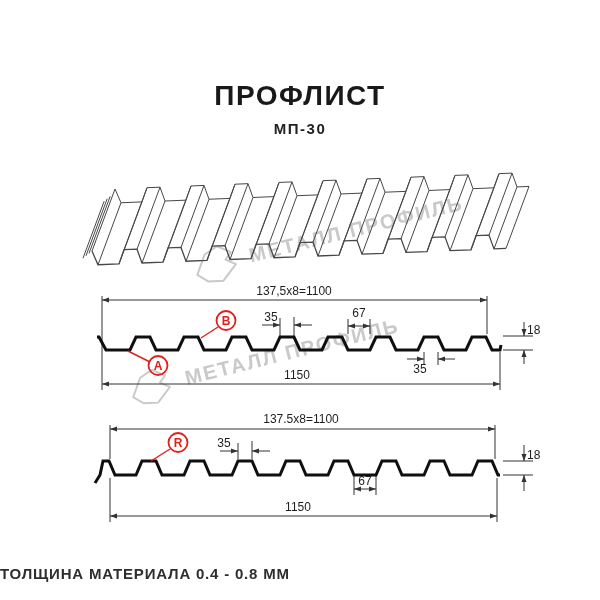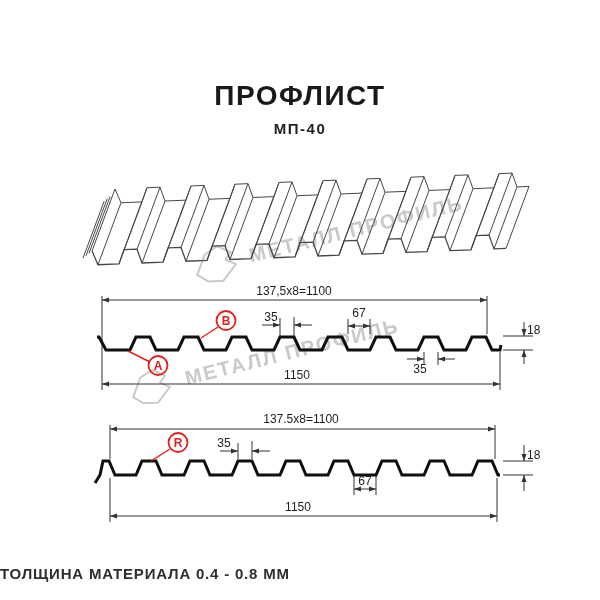--- a/index.html
+++ b/index.html
@@ -20,21 +20,21 @@
   svg.draw{position:absolute;left:0;top:0;z-index:2;}
   text.dim{font-family:"Liberation Sans",sans-serif;font-size:12px;fill:#1e1e1e;}
   text.red{font-family:"Liberation Sans",sans-serif;font-size:12px;font-weight:700;fill:#e0201a;}
 </style>
 </head>
 <body>
 
 <div class="page">
 
   <div class="title">ПРОФЛИСТ</div>
-  <div class="subtitle">МП-40</div>
+  <div class="subtitle">МП-30</div>
 
   <div class="wm wm1">
     <svg width="50" height="40" viewBox="0 0 50 40">
       <path d="M4,26 L16,8 L30,3 L42,12 L35,18 L44,25 L28,38 L13,35 Z" fill="none" stroke="#c9c9c9" stroke-width="2" stroke-linejoin="round"></path>
     </svg>
     <span>МЕТАЛЛ ПРОФИЛЬ</span>
   </div>
 
   <div class="wm wm2">
     <svg width="52" height="38" viewBox="0 0 50 40">

